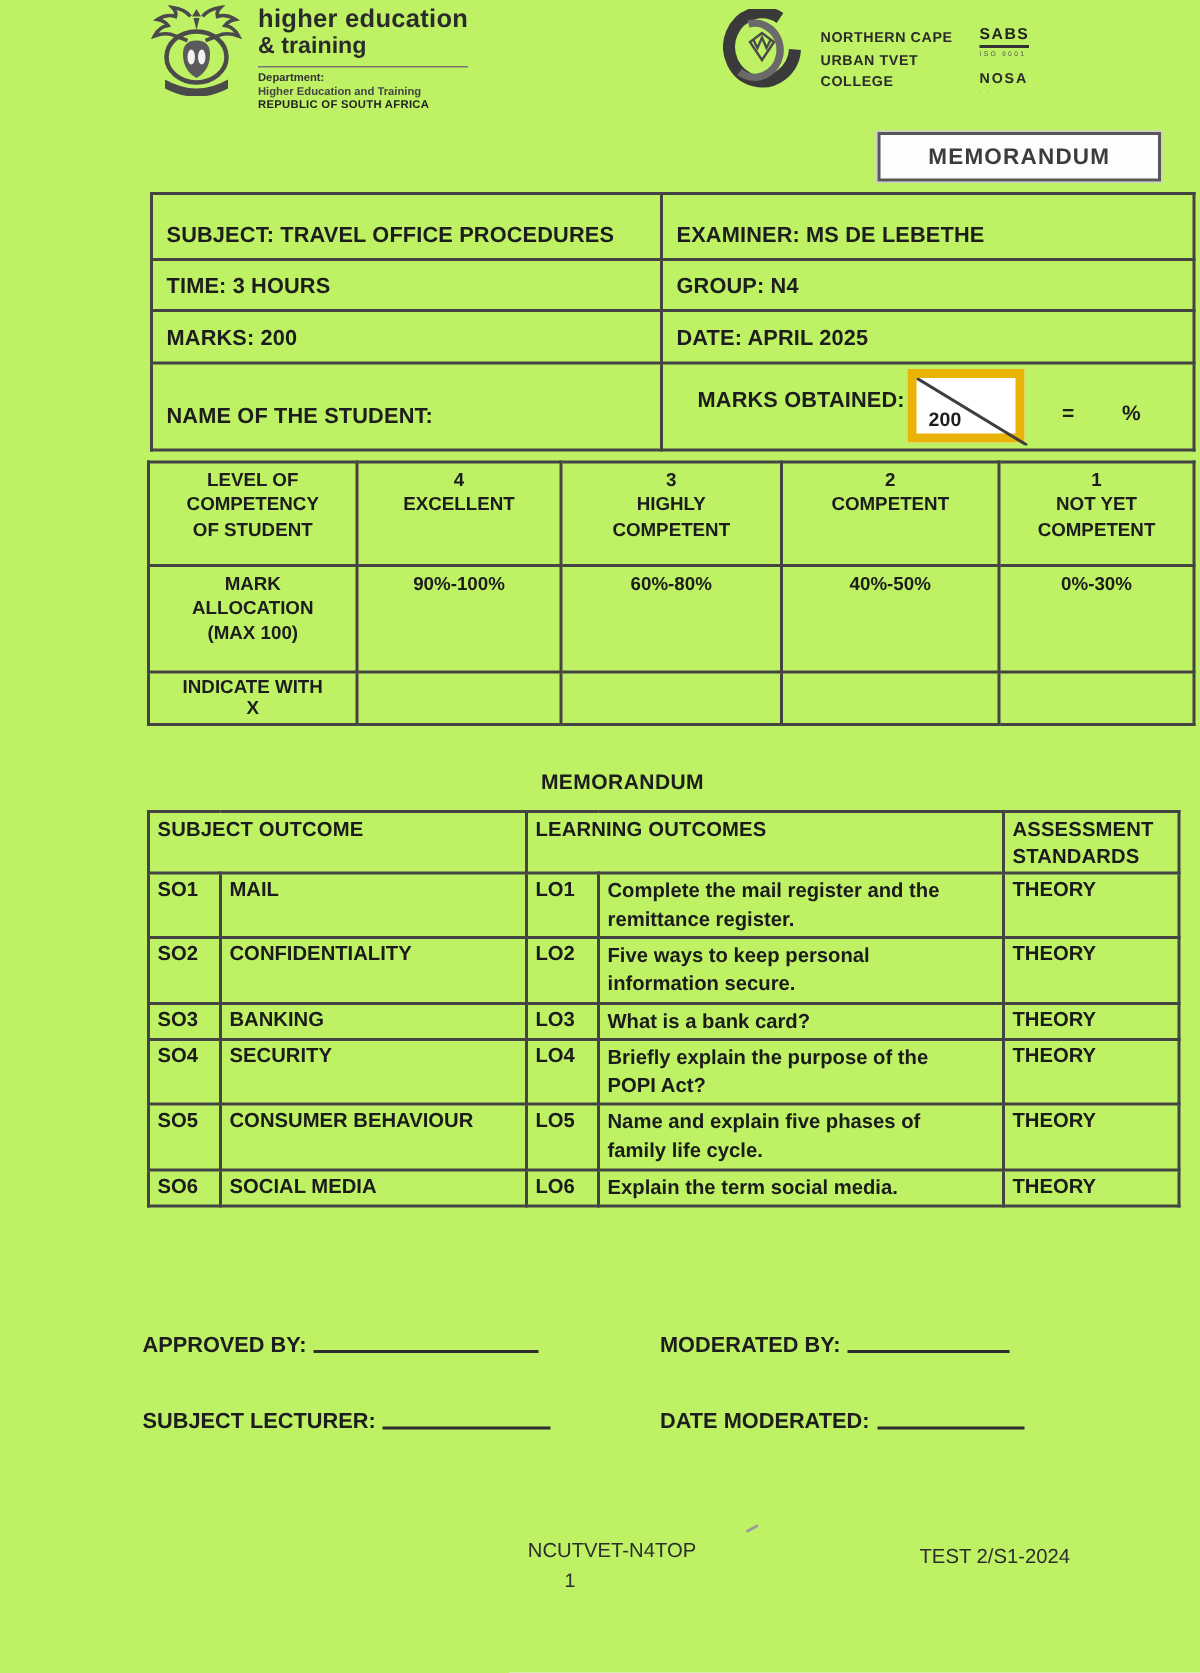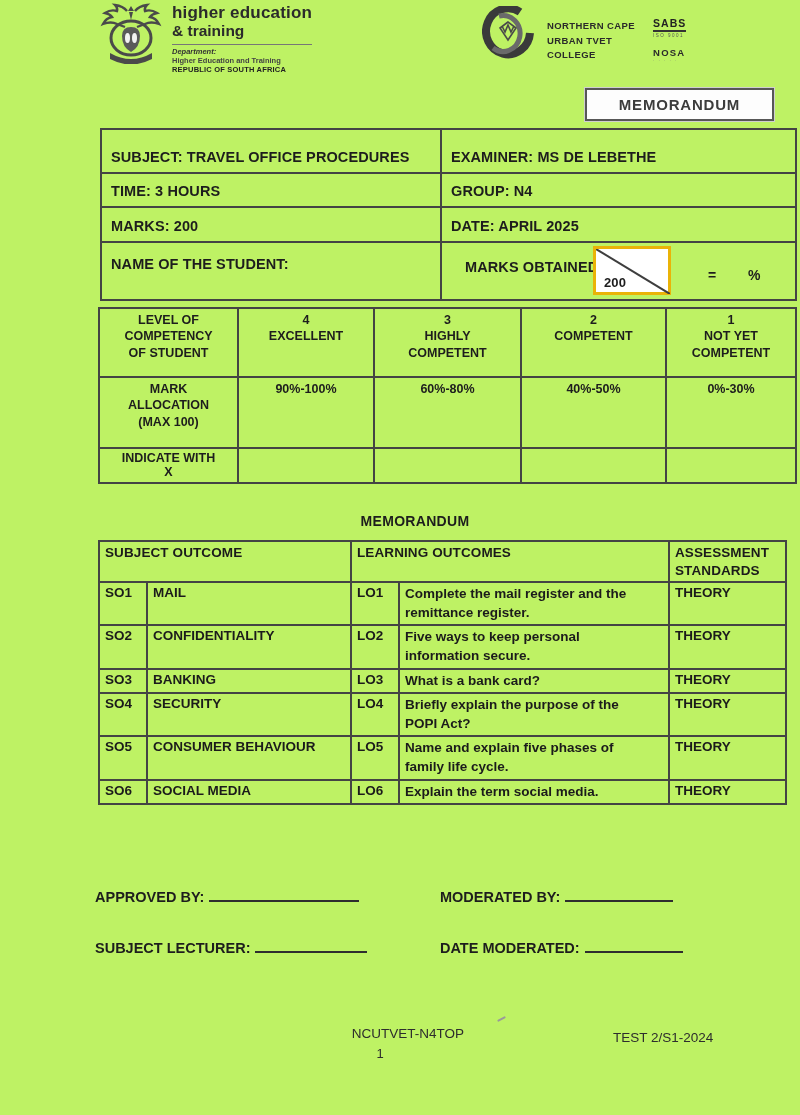--- a/index.html
+++ b/index.html
@@ -14,21 +14,21 @@
     overflow: hidden;
     margin: 0 auto;
   }
 
   
   .dhet { position: absolute; left: 98px; top: 2px; display: flex; gap: 8px; }
   .dhet-text { padding-top: 1px; }
   .dhet-line1 { font-size: 17px; font-weight: 700; color: #2b2b2b; letter-spacing: 0.2px; }
   .dhet-line2 { font-size: 15.5px; font-weight: 700; color: #2b2b2b; margin-top: -1px; }
   .dhet-small { margin-top: 4px; border-top: 1px solid #777; padding-top: 2px; width: 140px; }
-  .dhet-dept-label { font-size: 7.5px; font-weight: 700; color: #333; font-style: italic; }
+  .dhet-dept-label { font-size: 7.5px; font-weight: 700; color: #333; }
   .dhet-dept-name { font-size: 7.5px; font-weight: 700; color: #444; }
   .dhet-country { font-size: 7.5px; font-weight: 700; color: #222; letter-spacing: 0.2px; }
 
   .college { position: absolute; left: 482px; top: 6px; display: flex; gap: 13px; align-items: flex-start; }
   .college-name { padding-top: 13px; }
   .college-name div { font-size: 9.5px; font-weight: 700; color: #2a2a2a; letter-spacing: 0.4px; line-height: 1.55; }
   .certs { padding-top: 7px; margin-left: 5px; }
   .sabs { font-size: 10.5px; font-weight: 700; color: #222; letter-spacing: 1px; border-bottom: 2.5px solid #333; display: inline-block; line-height: 1.1; }
   .sabs-sub { font-size: 4.5px; color: #555; letter-spacing: 1.5px; margin-top: 1px; }
   .nosa { font-size: 9.5px; font-weight: 700; color: #2a2a2a; letter-spacing: 1.2px; margin-top: 9px; }
@@ -48,21 +48,21 @@
   td, th { border: 2px solid #444; }
 
   
   .info-table { position: absolute; left: 100px; top: 128px; }
   .info-table td {
     vertical-align: bottom; padding: 0 4px 7px 9px;
     font-size: 14.5px; font-weight: 700; color: #1d1d1d; letter-spacing: 0.1px;
   }
   .cell-rel { position: relative; }
   .marks-label-pos { position: absolute; left: 23px; top: 16px; font-size: 14.5px; font-weight: 700; }
-  .marks-frac-box { position: absolute; left: 151px; top: 3px; width: 78px; height: 49px; border: 3px solid #eab308; background: #fff; text-align: center; }
+  .marks-frac-box { position: absolute; left: 163px; top: 3px; width: 78px; height: 49px; border: 6px solid #eab308; background: #fff; text-align: center; }
   .marks-frac-box svg { position: absolute; left: 0; top: 0; }
   .marks-total { position: absolute; left: 8px; bottom: 2px; font-size: 13px; font-weight: 700; }
   .eq-pos { position: absolute; left: 266px; top: 24px; font-size: 14px; font-weight: 700; }
   .pct-pos { position: absolute; left: 306px; top: 24px; font-size: 14px; font-weight: 700; }
 
   
   .comp-table { position: absolute; left: 98px; top: 307px; }
   .comp-table td {
     vertical-align: top; text-align: center; padding: 3px 6px 2px;
     font-size: 12.5px; font-weight: 700; color: #1d1d1d;
@@ -170,21 +170,21 @@
     </tr>
     <tr style="height:34px">
       <td>TIME: 3 HOURS</td>
       <td>GROUP: N4</td>
     </tr>
     <tr style="height:35px">
       <td>MARKS: 200</td>
       <td>DATE: APRIL 2025</td>
     </tr>
     <tr style="height:58px">
-      <td style="padding-bottom:27px">NAME OF THE STUDENT:</td>
+      <td style="padding-bottom:13px">NAME OF THE STUDENT:</td>
       <td class="cell-rel">
         <span class="marks-label-pos">MARKS OBTAINED:</span>
         <span class="marks-frac-box">
           <svg width="74" height="45">
                 <line x1="0" y1="0" x2="74" y2="45" stroke="#3e3e3e" stroke-width="2"></line>
               </svg>
           <span class="marks-total">200</span>
         </span>
         <span class="eq-pos">=</span>
         <span class="pct-pos">%</span>

